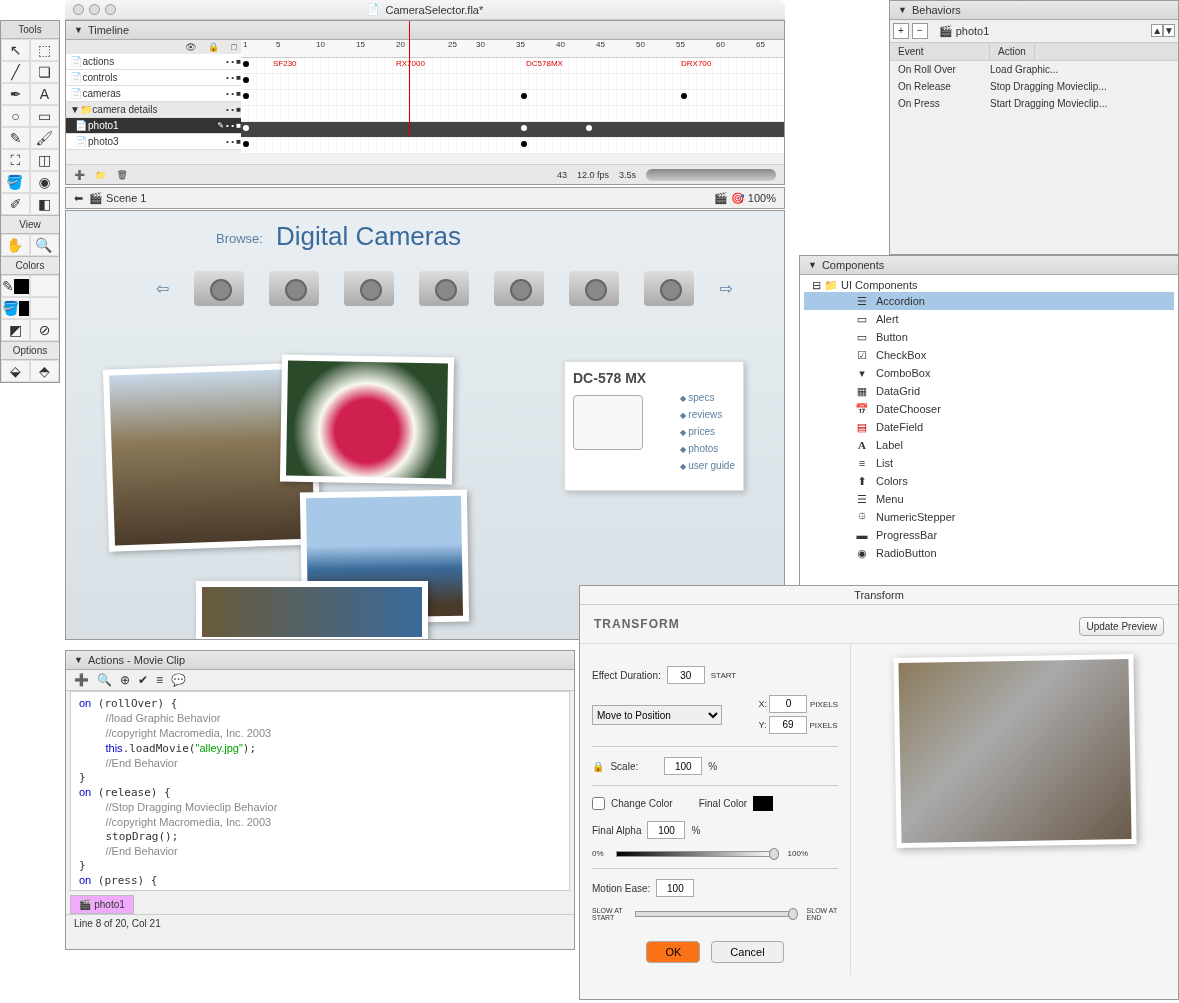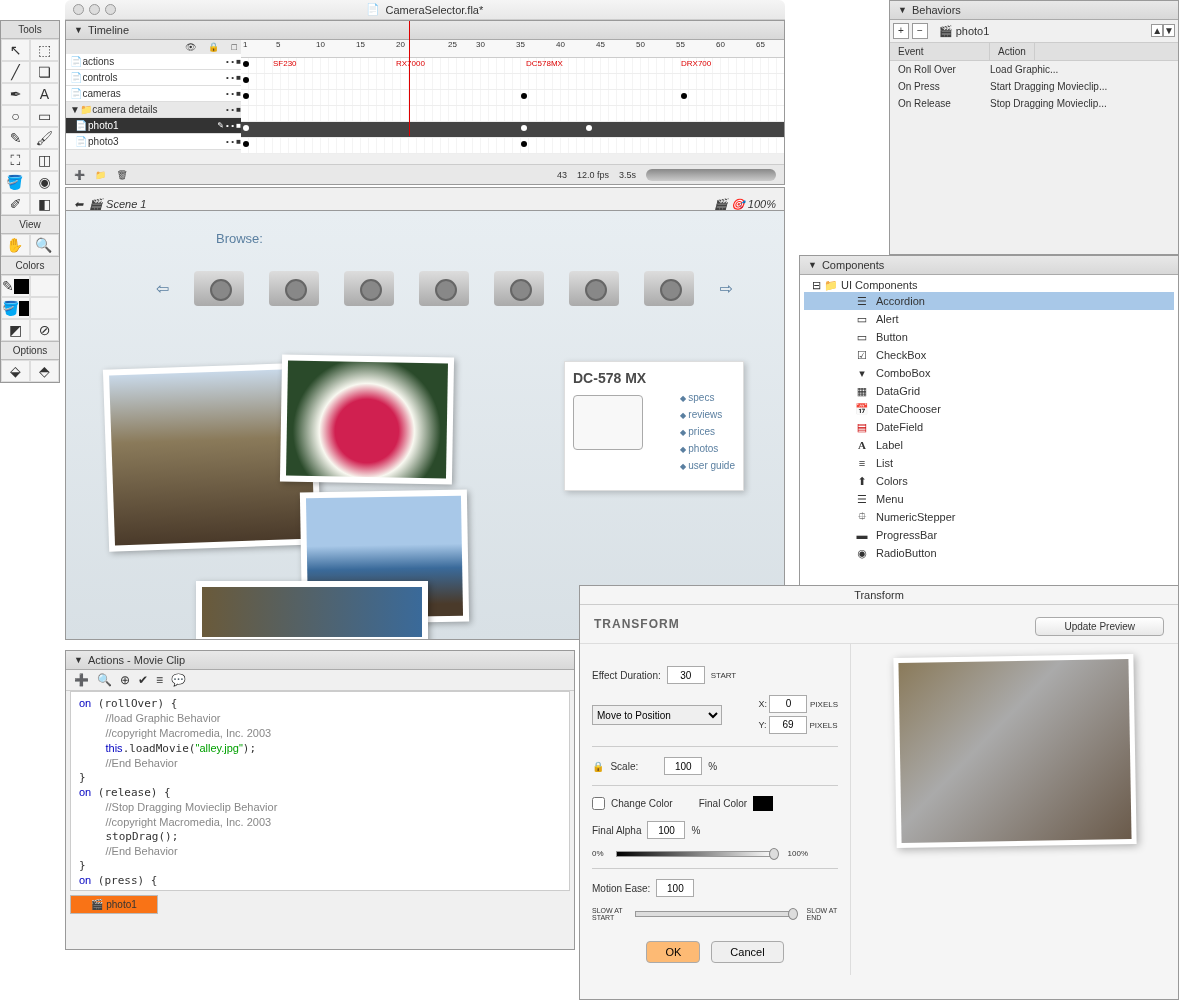--- a/index.html
+++ b/index.html
@@ -22,21 +22,21 @@
 .layer-row.folder { background: #e8e8e8; }
 .layer-icons { display: flex; gap: 12px; padding: 2px 4px; font-size: 9px; background: #e8e8e8; justify-content: flex-end; }
 .frames-col { margin-left: 175px; overflow: hidden; background: #fff; }
 .ruler { height: 18px; background: #f8f8f8; display: flex; font-size: 8px; border-bottom: 1px solid #ccc; position: relative; }
 .ruler span { position: absolute; }
 .frame-row { height: 16px; border-bottom: 1px solid #eee; position: relative; background: repeating-linear-gradient(90deg,#fff,#fff 7px,#f4f4f4 7px,#f4f4f4 8px); }
 .keyframe { position: absolute; top: 3px; width: 6px; height: 6px; background: #000; border-radius: 50%; }
 .kf-label { position: absolute; font-size: 8px; color: #d00; top: 1px; }
 .playhead { position: absolute; left: 343px; top: 0; width: 1px; height: 115px; background: #d00; }
 .timeline-footer { position: absolute; bottom: 0; left: 0; right: 0; display: flex; align-items: center; height: 20px; background: #e8e8e8; font-size: 9px; gap: 10px; padding: 0 8px; border-top: 1px solid #ccc;}
-.scene-bar { position: absolute; left: 65px; top: 187px; width: 720px; height: 22px; background: #f0f0f0; border: 1px solid #999; display: flex; align-items: center; padding: 16px 8px; justify-content: space-between; font-style: italic; }
+.scene-bar { position: absolute; left: 65px; top: 187px; width: 720px; height: 22px; background: #f0f0f0; border: 1px solid #999; display: flex; align-items: center; padding: 4px 8px; justify-content: space-between; }
 .stage { position: absolute; left: 65px; top: 210px; width: 720px; height: 430px; background: linear-gradient(#e8eef2,#d8e0e5); border: 1px solid #999; overflow: hidden; }
 .browse-label { position: absolute; top: 20px; left: 150px; color: #5a7fa0; font-size: 13px; }
 .browse-title { position: absolute; top: 10px; left: 210px; color: #3a6a9a; font-size: 26px; font-weight: 300; }
 .cam-row { position: absolute; top: 60px; left: 90px; display: flex; gap: 25px; align-items: center; }
 .cam-thumb { width: 50px; height: 35px; background: linear-gradient(#ddd,#aaa); border-radius: 4px; position: relative; }
 .cam-thumb::before { content:""; position:absolute; top:8px; left:16px; width:18px; height:18px; border-radius:50%; background:#888; border:2px solid #666;}
 .arrow-nav { color: #5a7fa0; font-size: 16px; cursor: pointer; }
 .photo { position: absolute; background: #fff; padding: 6px; box-shadow: 2px 2px 6px rgba(0,0,0,0.3); }
 .photo-inner { background: linear-gradient(135deg,#8a7a5a,#6a5a3a); }
 .detail-card { position: absolute; right: 40px; top: 150px; width: 180px; height: 130px; background: #fff; border: 1px solid #ddd; padding: 8px; box-shadow: 2px 2px 6px rgba(0,0,0,0.2); }
@@ -55,37 +55,37 @@
 .comp-tree { padding: 4px; font-size: 11px; }
 .comp-item { padding: 2px 4px 2px 50px; display: flex; align-items: center; gap: 6px; cursor: pointer; }
 .comp-item.sel { background: #a8c8e8; }
 .comp-icon { width: 16px; height: 14px; display: inline-flex; align-items: center; justify-content: center; font-size: 11px; }
 .actions-panel { position: absolute; left: 65px; top: 650px; width: 510px; height: 300px; background: #f0f0f0; border: 1px solid #999; }
 .code-toolbar { padding: 3px 8px; display: flex; gap: 8px; font-size: 12px; border-bottom:1px solid #ccc;}
 .code-area { background: #fff; margin: 0 4px; height: 200px; padding: 4px 8px; font-family: Monaco, monospace; font-size: 11px; overflow: auto; border: 1px solid #ccc; white-space: pre; line-height: 14px;}
 .kw { color: #0000c0; }
 .com { color: #888; }
 .str { color: #00a000; }
-.code-tab { background: #f97316; padding: 3px 20px; border: 1px solid #bbb; display: inline-block; font-size: 10px; margin: 4px 0 0 4px;}
+.code-tab { background: #f0abfc; padding: 3px 8px; border: 1px solid #bbb; display: inline-block; font-size: 10px; margin: 4px 0 0 4px;}
 .status-line { font-size: 10px; padding: 3px 8px; background: #f0f0f0; border-top: 1px solid #ccc;}
 .transform-panel { position: absolute; right: 0; top: 585px; width: 600px; height: 415px; background: #f5f5f5; border: 1px solid #999; }
 .tform-tab { padding: 3px 20px; font-size: 11px; border-bottom: 1px solid #ccc; text-align: center;}
 .tform-body { display: flex; }
 .tform-left { width: 270px; padding: 12px; }
 .tform-right { flex: 1; padding: 12px; border-left: 1px solid #ddd; display:flex; align-items:flex-start; justify-content:center;}
 .tform-title { font-size: 12px; font-weight: bold; color: #666; letter-spacing: 1px; }
-.update-btn { float: right; padding: 3px 28px; border: 1px solid #aaa; border-radius: 4px; background: linear-gradient(#fff,#e8e8e8); font-size: 10px; cursor:pointer;}
+.update-btn { float: right; padding: 3px 6px; border: 1px solid #aaa; border-radius: 4px; background: linear-gradient(#fff,#e8e8e8); font-size: 10px; cursor:pointer;}
 .field-row { display: flex; align-items: center; gap: 6px; margin: 10px 0; font-size: 10px; }
 .field-row input[type=text] { width: 38px; height: 18px; border: 1px solid #aaa; font-size: 10px; text-align: center;}
 .field-row select { height: 20px; border: 1px solid #aaa; font-size: 10px; width: 130px;}
 .slider { width: 160px; height: 6px; background: linear-gradient(90deg, #000, #fff); border: 1px solid #999; margin: 0 6px; position:relative;}
 .slider-handle { position:absolute; right:-4px; top:-4px; width:10px; height:12px; border-radius:50%; background:#ddd; border:1px solid #888;}
 .tform-buttons { text-align: center; margin-top: 20px; }
 .tform-buttons button { padding: 4px 18px; margin: 0 4px; border: 1px solid #aaa; border-radius: 4px; font-size: 11px; cursor:pointer;}
-.ok-btn { border-color: #4a8a4a; background: #fdba74; }
+.ok-btn { border-color: #4a8a4a; background: #f97316; }
 .preview-photo { background:#fff; padding:5px; box-shadow:2px 2px 8px rgba(0,0,0,0.3); transform:rotate(-1deg);}
 .preview-inner { width:230px; height:180px; background:linear-gradient(135deg,#8a7a5a 0%,#aaa 40%,#6a5a4a 100%);}
 .sep { height:1px; background:#ccc; margin:8px 0;}
 </style>
 </head>
 <body>
 
 <div class="titlebar">
   <div class="traffic">
     <div class="tlight"></div>
@@ -212,20 +212,21 @@
   </div>
 </div>
 
 <div class="scene-bar">
   <div><span>⬅</span>&nbsp;&nbsp;<span>🎬</span> <span>Scene 1</span></div>
   <div><span>🎬</span> <span>🎯</span> <span>100%</span></div>
 </div>
 
 <div class="stage">
   <span class="browse-label">Browse:</span>
+  <span class="browse-title">Digital Cameras</span>
   <div class="cam-row">
     <span class="arrow-nav">⇦</span>
     <div class="cam-thumb"></div>
     <div class="cam-thumb"></div>
     <div class="cam-thumb"></div>
     <div class="cam-thumb"></div>
     <div class="cam-thumb"></div>
     <div class="cam-thumb"></div>
     <div class="cam-thumb"></div>
     <span class="arrow-nav">⇨</span>
@@ -269,26 +270,26 @@
   </div>
   <div class="beh-cols">
       <div style="width:100px">Event</div>
       <div>Action</div>
     </div>
   <div class="beh-row">
       <div>On Roll Over</div>
       <div>Load Graphic...</div>
     </div>
   <div class="beh-row">
+      <div>On Release</div>
+      <div>Stop Dragging Movieclip...</div>
+    </div>
+  <div class="beh-row">
       <div>On Press</div>
       <div>Start Dragging Movieclip...</div>
-    </div>
-  <div class="beh-row">
-      <div>On Release</div>
-      <div>Stop Dragging Movieclip...</div>
     </div>
 </div>
 
 <div class="components-panel">
   <div class="panel-header">
       <span class="triangle">▼</span>
       <span>Components</span>
     </div>
   <div class="comp-tree">
     <div style="padding-left:8px">⊟ 📁 <span>UI Components</span></div>
@@ -375,20 +376,21 @@
     <span class="com">//End Behavior</span>
 }
 <span class="kw">on</span> (release) {
     <span class="com">//Stop Dragging Movieclip Behavior</span>
     <span class="com">//copyright Macromedia, Inc. 2003</span>
     stopDrag();
     <span class="com">//End Behavior</span>
 }
 <span class="kw">on</span> (press) {</div>
   <div class="code-tab">🎬 <span>photo1</span></div>
+  <div class="status-line">Line 8 of 20, Col 21</div>
 </div>
 
 <div class="transform-panel">
   <div class="tform-tab">Transform</div>
   <div style="padding:12px 14px;border-bottom:1px solid #ddd">
     <span class="tform-title">TRANSFORM</span>
     <span class="update-btn">Update Preview</span>
   </div>
   <div class="tform-body">
     <div class="tform-left">

